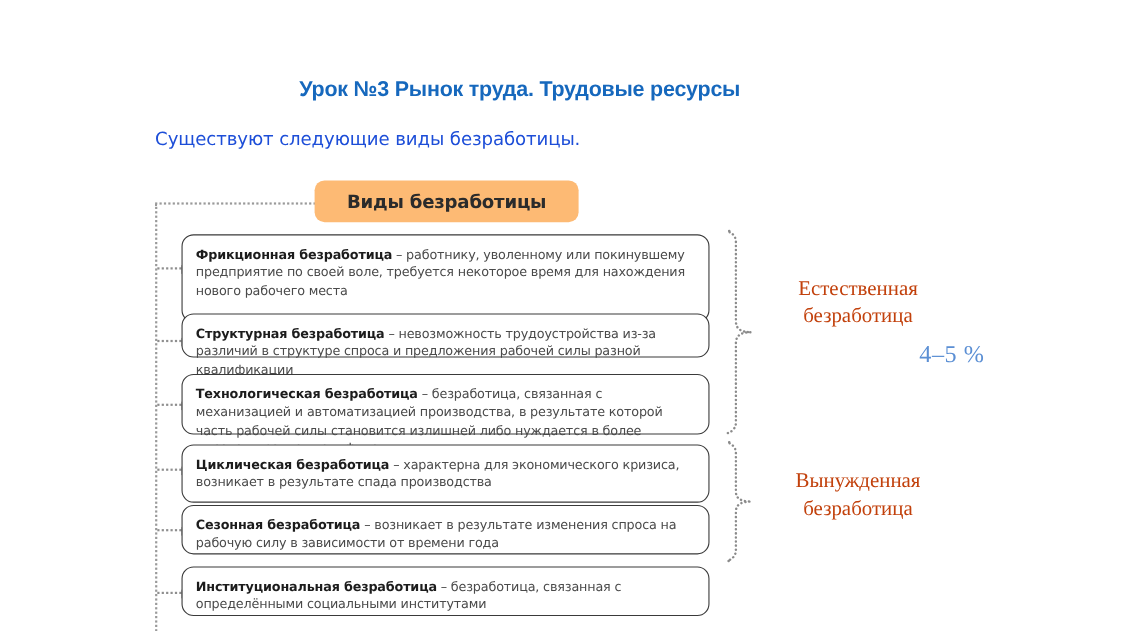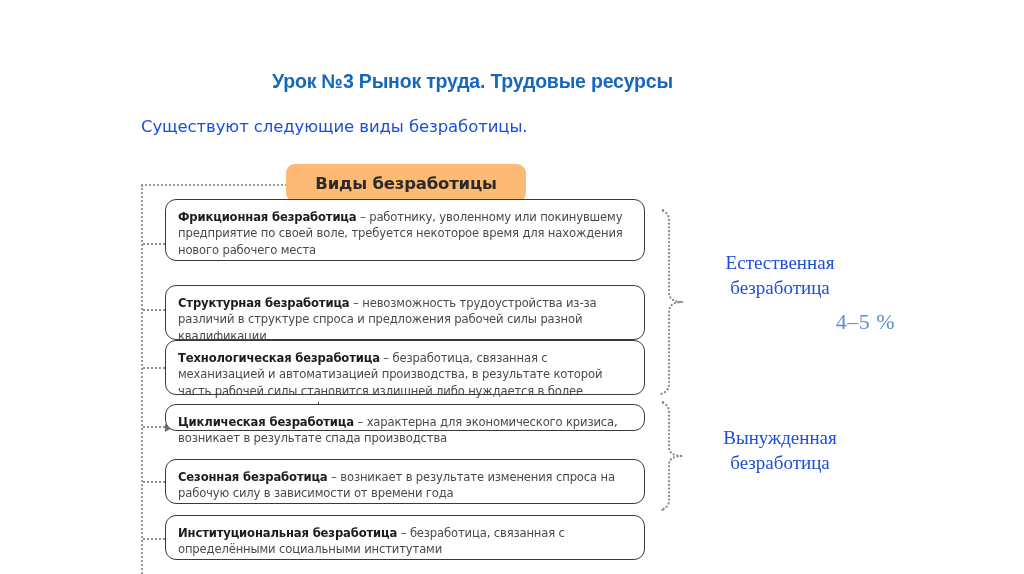--- a/index.html
+++ b/index.html
@@ -132,21 +132,21 @@
     pointer-events: none;
   }
 
   
   .grp-label {
     position: absolute;
     text-align: center;
     font-family: "Liberation Serif", "DejaVu Serif", serif;
     font-size: 19px;
     line-height: 1.32;
-    color: #1d4ed8;
+    color: #c2410c;
     width: 230px;
   }
   .grp-value {
     position: absolute;
     text-align: right;
     font-family: "Liberation Serif", "DejaVu Serif", serif;
     font-size: 22px;
     color: #5B8FD4;
     width: 230px;
     letter-spacing: 0.5px;
@@ -166,33 +166,33 @@
 
   <div class="chip">Виды безработицы</div>
 
   <div class="connector" style="top:243px"></div>
   <div class="connector" style="top:309px"></div>
   <div class="connector" style="top:367px"></div>
   <div class="connector" style="top:426px"></div>
   <div class="connector" style="top:481px"></div>
   <div class="connector" style="top:538px"></div>
 
-  <div class="card" style="top:199px;height:62px">
+  <div class="card" style="top:213px;height:80px">
     <span class="term">Фрикционная безработица</span><span> – </span><span>работнику, уволенному или покинувшему предприятие по своей воле, требуется некоторое время для нахождения нового рабочего места</span>
   </div>
 
-  <div class="card" style="top:285px;height:55px">
+  <div class="card" style="top:285px;height:40px">
     <span class="term">Структурная безработица</span><span> – </span><span>невозможность трудоустройства из-за различий в структуре спроса и предложения рабочей силы разной квалификации</span>
   </div>
 
   <div class="card" style="top:340px;height:55px">
     <span class="term">Технологическая безработица</span><span> – </span><span>безработица, связанная с механизацией и автоматизацией производства, в результате которой часть рабочей силы становится излишней либо нуждается в более высоком уровне квалификации</span>
   </div>
 
-  <div class="card" style="top:404px;height:27px">
+  <div class="card" style="top:404px;height:53px">
     <span class="term">Циклическая безработица</span><span> – </span><span>характерна для экономического кризиса, возникает в результате спада производства</span>
   </div>
 
   <div class="card" style="top:459px;height:45px">
     <span class="term">Сезонная безработица</span><span> – </span><span>возникает в результате изменения спроса на рабочую силу в зависимости от времени года</span>
   </div>
 
   <div class="card" style="top:515px;height:45px">
     <span class="term">Институциональная безработица</span><span> – </span><span>безработица, связанная с определёнными социальными институтами</span>
   </div>

